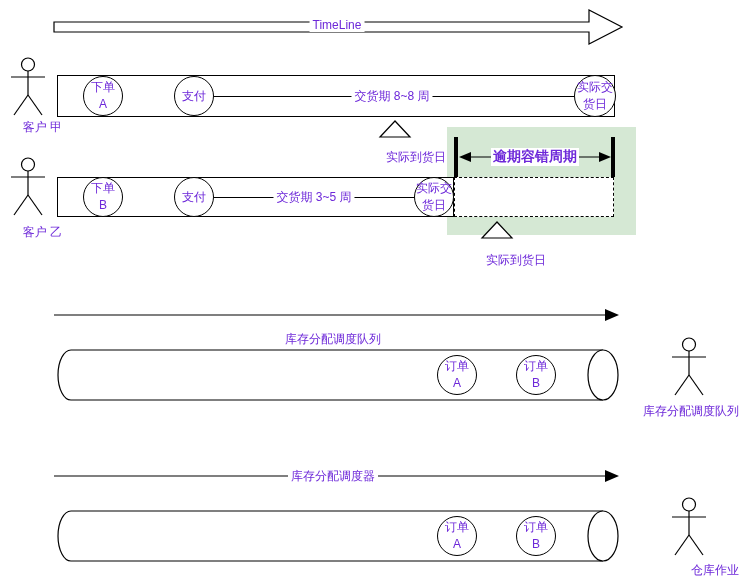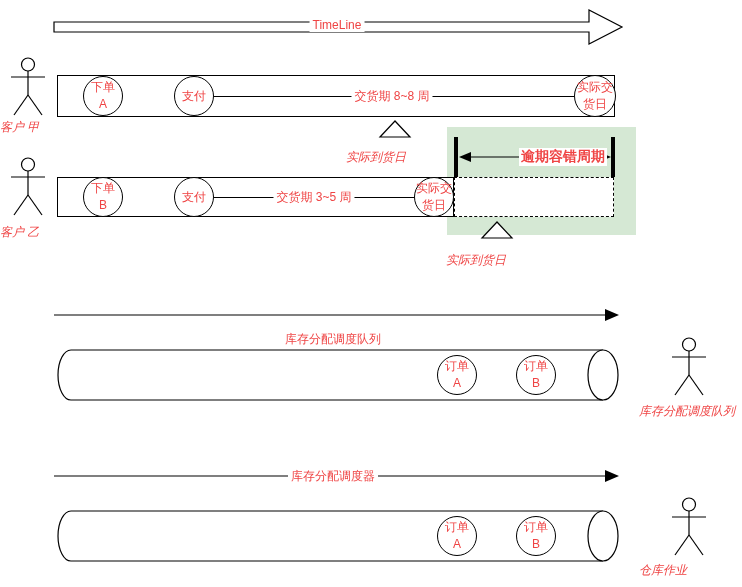--- a/index.html
+++ b/index.html
@@ -1,43 +1,43 @@
 <!DOCTYPE html>
 <html><head>
 <meta charset="utf-8">
 <style>
   html,body{margin:0;padding:0;background:#fff;}
   #canvas{
     position:relative;width:742px;height:587px;background:#fff;overflow:hidden;
-    font-family:"Liberation Sans","DejaVu Sans",sans-serif;color:#ef4444;font-size:12px;
+    font-family:"Liberation Sans","DejaVu Sans",sans-serif;color:#6d28d9;font-size:12px;
   }
   *{box-sizing:border-box;}
   .abs{position:absolute;}
   svg{position:absolute;display:block;overflow:visible;}
   svg .ln{stroke:#000;stroke-width:1.2;fill:none;}
   svg .fillw{fill:#fff;stroke:#000;stroke-width:1.2;}
   svg .solid{fill:#000;stroke:none;}
   .lane-rect{position:absolute;background:#fff;border:1px solid #000;}
   .node{
     position:absolute;background:#fff;border:1px solid #000;border-radius:50%;
     display:flex;align-items:center;justify-content:center;text-align:center;
     line-height:17px;white-space:pre-line;z-index:6;
   }
   .hline{position:absolute;height:1px;background:#000;z-index:4;}
   .line-label{
     position:absolute;transform:translate(-50%,-50%);background:#fff;
     padding:0 3px;white-space:nowrap;z-index:5;text-align:center;
   }
-  .plain-label{position:absolute;white-space:nowrap;text-align:left;z-index:5;font-style:italic;}
+  .plain-label{position:absolute;white-space:nowrap;text-align:right;z-index:5;}
   .green-zone{position:absolute;z-index:1;}
   .bar{position:absolute;width:4px;background:#000;z-index:3;}
   .dashed-rect{position:absolute;background:#fff;border:1px dashed #000;z-index:2;}
   .tol-label{
     position:absolute;transform:translate(-50%,-50%);background:#fff;
-    padding:0 2px;font-weight:bold;font-size:14px;white-space:nowrap;z-index:5;margin-left:28px;
+    padding:0 2px;font-weight:bold;font-size:14px;white-space:nowrap;z-index:5;
   }
 </style>
 </head>
 <body>
 
 <div id="canvas">
 
   <svg class="abs" style="left:54px;top:8px;" width="572" height="40" viewBox="0 0 572 40">
     <polygon class="fillw" points="0,14 535,14 535,2 568,19 535,36 535,24 0,24"></polygon>
   </svg>

